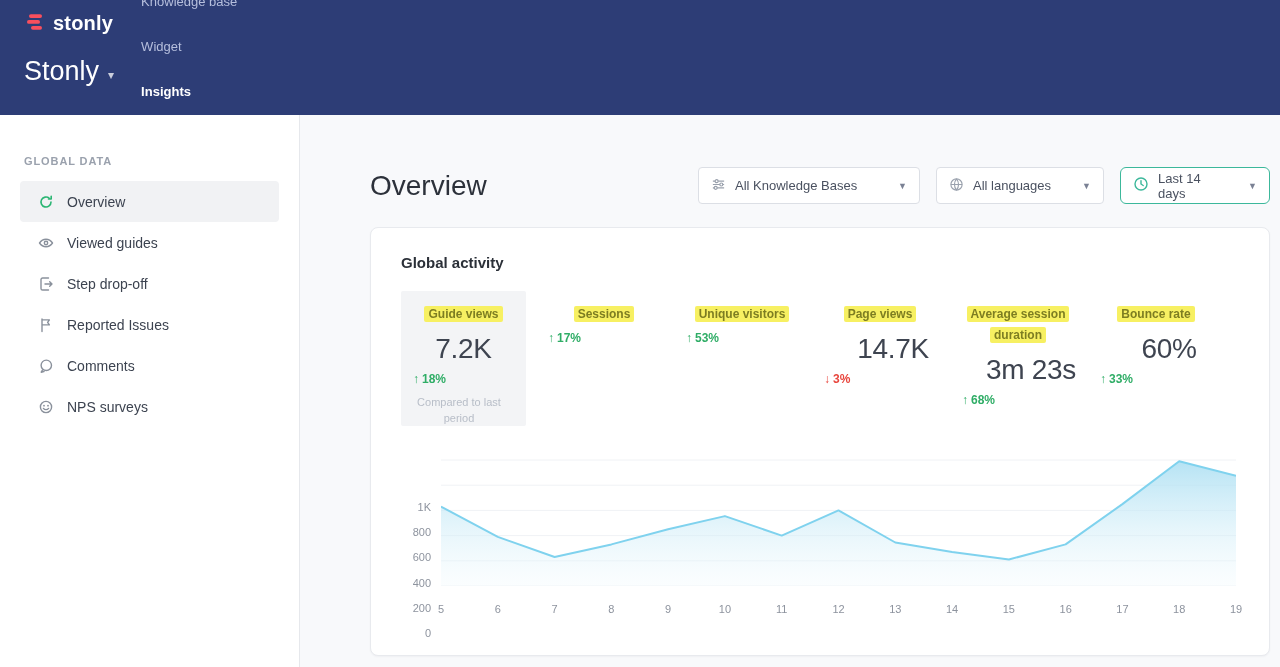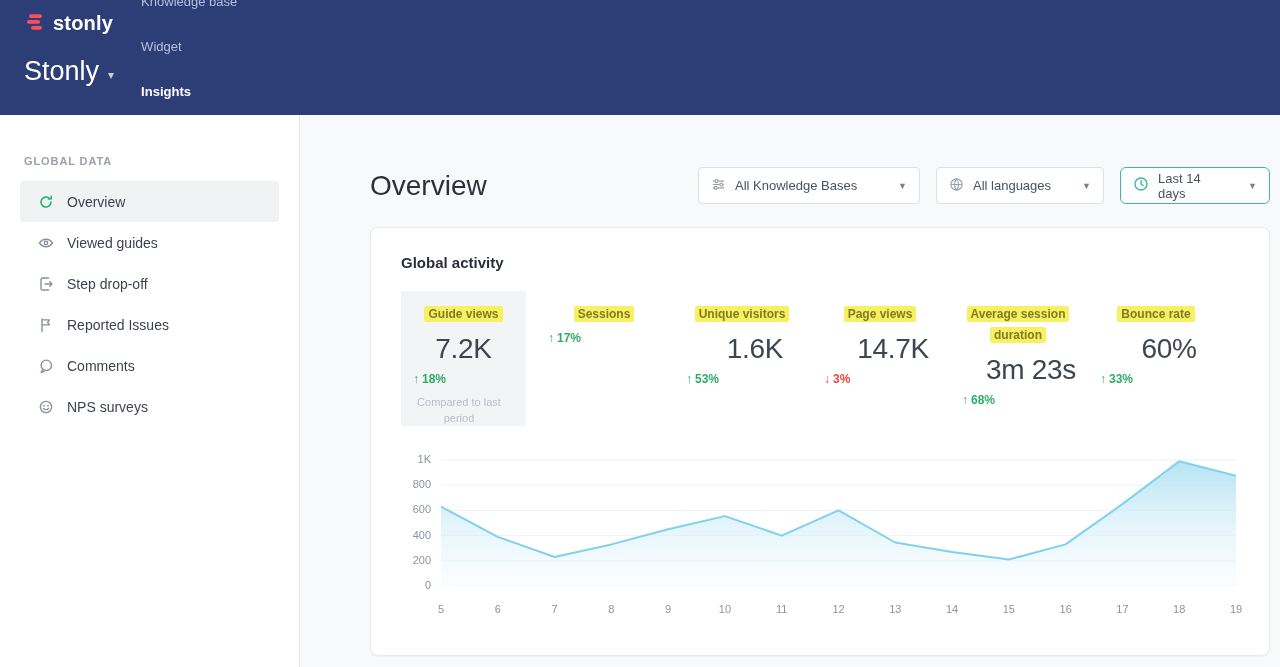--- a/index.html
+++ b/index.html
@@ -52,21 +52,21 @@
   .metric-value { font-size:28px; color:#3e4450; margin-top:9px; letter-spacing:-.3px; }
   .metric-delta { font-size:12px; font-weight:700; margin-top:7px; display:flex; align-items:center; gap:3px; }
   .metric-delta.up { color:#2fad66; }
   .metric-delta.down { color:#e8453c; }
   .metric-note { font-size:11px; color:#b8bec8; margin-top:9px; line-height:1.45; max-width:92px; }
 
   
   .chart-area { margin-top:30px; }
   .chart-row { display:flex; }
   .y-axis { width:40px; position:relative; height:130px; flex:none; }
-  .y-tick-label { position:absolute; right:10px; font-size:11px; color:#8d939e; }
+  .y-tick-label { position:absolute; right:10px; font-size:11px; color:#8d939e;margin-top:48px; }
   .plot { width:795px; }
   .gridline { stroke:#f0f2f5; stroke-width:1; }
   .x-axis { position:relative; height:28px; margin-left:40px; width:795px; }
   .x-tick-label { position:absolute; top:13px; transform:translateX(-50%); font-size:11px; color:#8d939e; }
 </style>
 </head>
 <body>
 
 <header class="header">
   <div class="topnav">
@@ -219,21 +219,20 @@
         <div class="metric">
           <div class="metric-label-wrap"><span class="hl">Sessions</span></div>
           <div class="metric-delta up">
               <span>↑</span>
               <span>17%</span>
             </div>
         </div>
 
         <div class="metric">
           <div class="metric-label-wrap"><span class="hl">Unique visitors</span></div>
-          <div class="metric-value">1.6K</div>
           <div class="metric-delta up">
               <span>↑</span>
               <span>53%</span>
             </div>
         </div>
 
         <div class="metric">
           <div class="metric-label-wrap"><span class="hl">Page views</span></div>
           <div class="metric-value">14.7K</div>
           <div class="metric-delta down">

